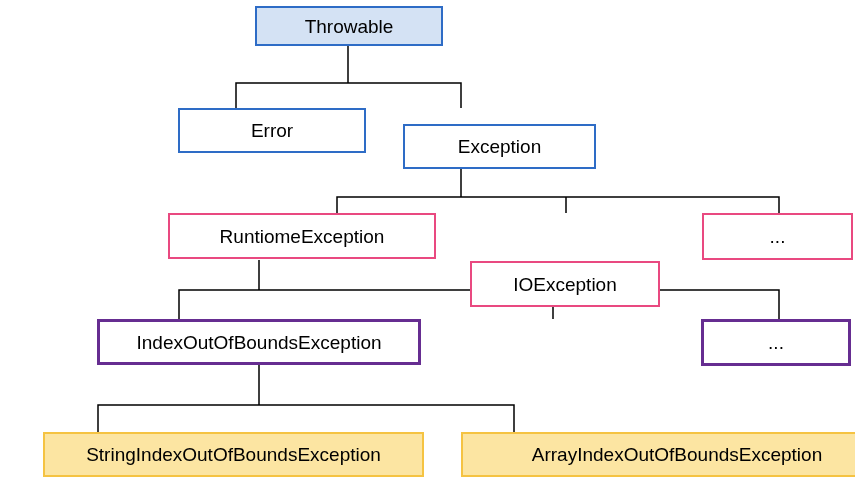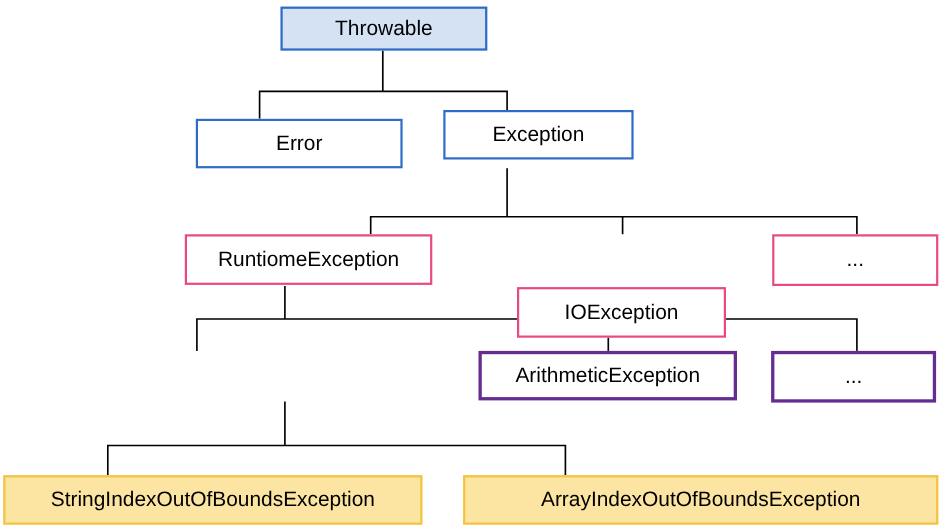--- a/index.html
+++ b/index.html
@@ -19,27 +19,27 @@
   .node{
     position:absolute; box-sizing:border-box;
     display:flex; align-items:center; justify-content:center;
     background:#ffffff; font-size:19px; line-height:1;
     white-space:nowrap; text-align:center;
   }
   .node.root      {border:2px solid var(--blue-border);   background:var(--root-fill);}
   .node.blue      {border:2px solid var(--blue-border);margin-left:36px;}
   .node.pink      {border:2.5px solid var(--pink-border);}
   .node.purple    {border:3px solid var(--purple-border);}
-  .node.yellow    {border:2px solid var(--yellow-border); background:var(--yellow-fill);}
+  .node.yellow    {border:2px solid var(--yellow-border); background:var(--yellow-fill);margin-left:40px;}
 
   
   #n-throwable  {left:255px; top:6px;   width:188px; height:40px;}
   #n-error      {left:142px; top:108px; width:188px; height:45px;}
-  #n-exception  {left:367px; top:100px; width:173px; height:45px;}
-  #n-runtiome   {left:168px; top:213px; width:225px; height:46px;}
+  #n-exception  {left:367px; top:124px; width:193px; height:45px;}
+  #n-runtiome   {left:168px; top:213px; width:268px; height:46px;}
   #n-io         {left:470px; top:213px; width:190px; height:46px;margin-top:48px;}
   #n-dots1      {left:702px; top:213px; width:151px; height:47px;}
   #n-index      {left:97px;  top:319px; width:324px; height:46px;}
   #n-arithmetic {left:435px; top:319px; width:235px; height:45px;}
   #n-dots2      {left:701px; top:319px; width:150px; height:47px;}
   #n-string     {left:3px;   top:432px; width:381px; height:45px;}
   #n-array      {left:421px; top:432px; width:432px; height:45px;}
 </style>
 </head>
 <body>
@@ -58,22 +58,22 @@
   <div class="node blue" id="n-error">Error</div>
 
   <div class="node blue" id="n-exception">Exception</div>
 
   <div class="node pink" id="n-runtiome">RuntiomeException</div>
 
   <div class="node pink" id="n-io">IOException</div>
 
   <div class="node pink" id="n-dots1">...</div>
 
+  <div class="node purple" id="n-index">IndexOutOfBoundsException</div>
 
-  <div class="node purple" id="n-arithmetic">ArithmeticException</div>
 
   <div class="node purple" id="n-dots2">...</div>
 
   <div class="node yellow" id="n-string">StringIndexOutOfBoundsException</div>
 
   <div class="node yellow" id="n-array">ArrayIndexOutOfBoundsException</div>
 
 </div>
 
 </body></html>

